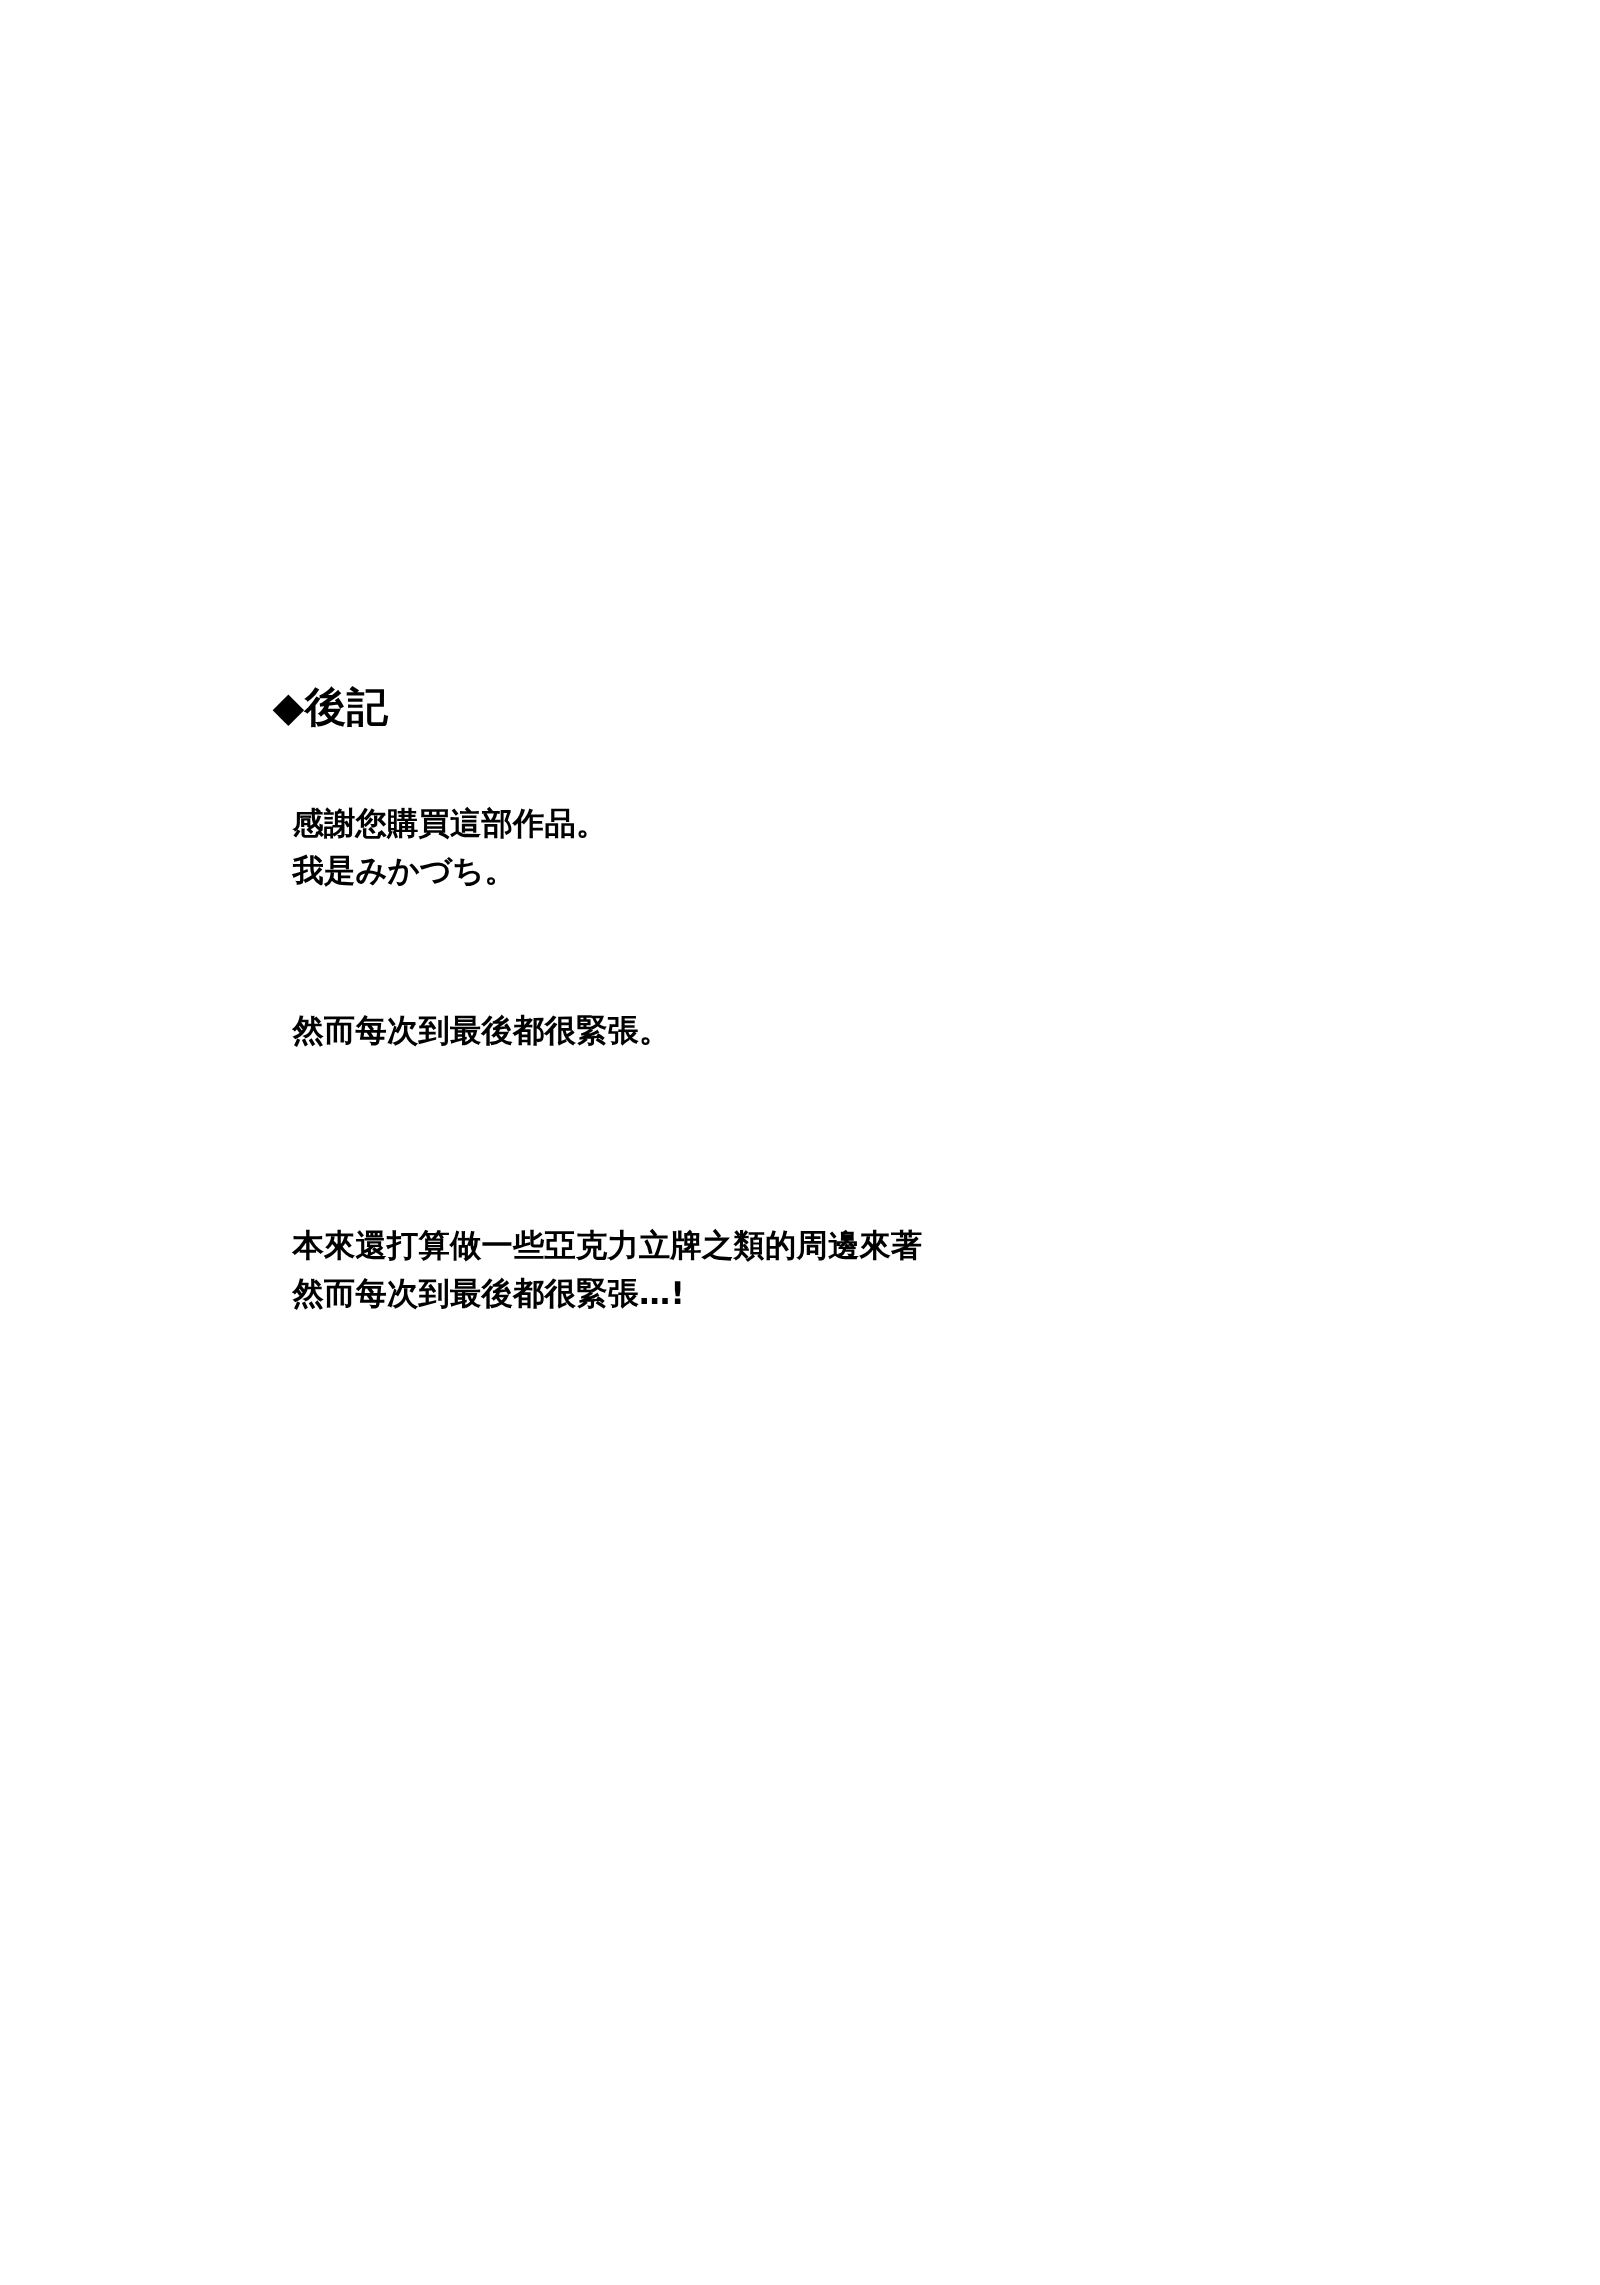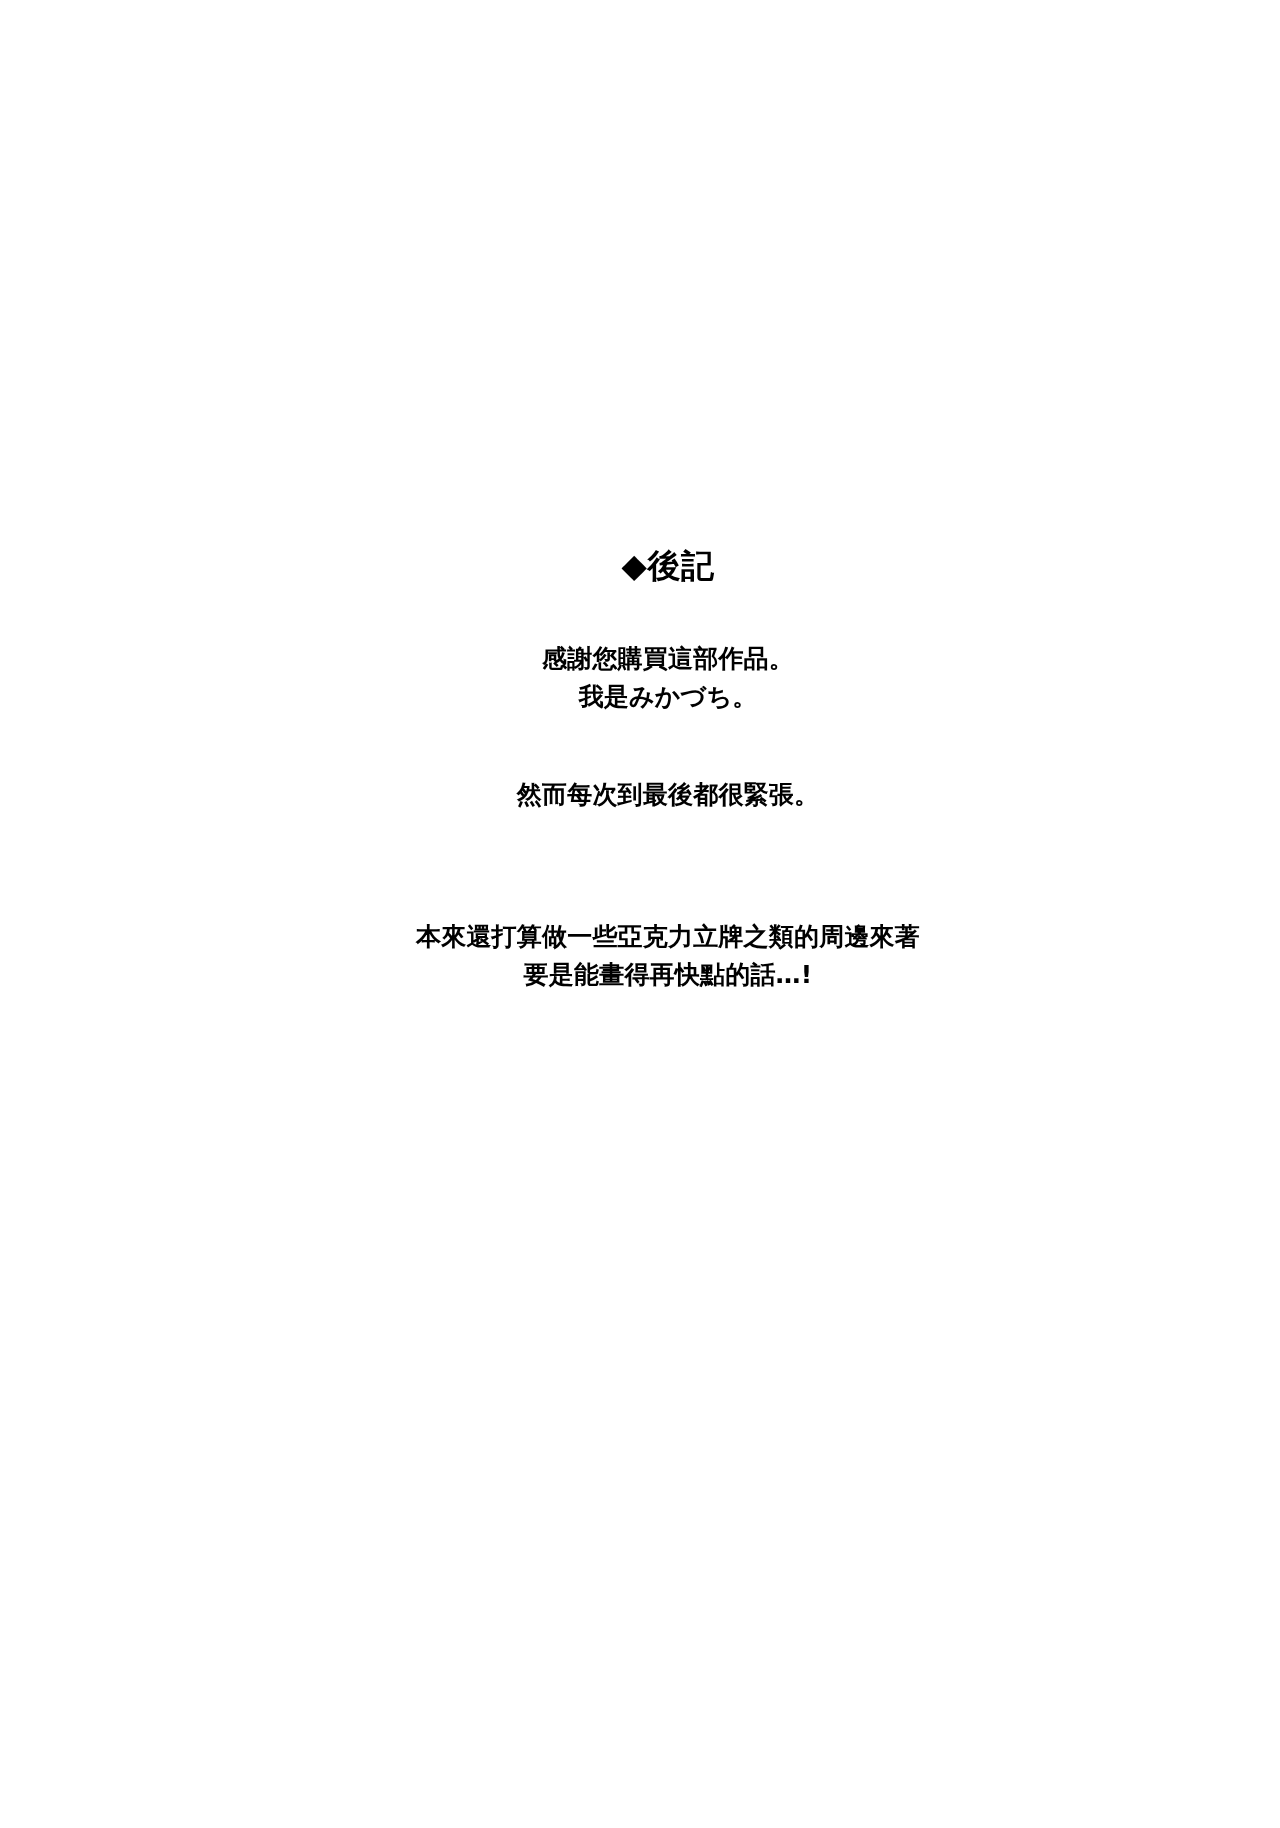--- a/index.html
+++ b/index.html
@@ -15,41 +15,40 @@
     color: #000000;
     overflow: hidden;
   }
   .page {
     position: absolute;
     left: 0;
     top: 0;
     width: 1280px;
     height: 1828px;
     background: #ffffff;
-    text-align: center;
   }
   .afterword {
     position: absolute;
     left: 218px;
     top: 545px;
     width: 900px;
   }
   .heading {
     font-size: 33px;
     font-weight: 700;
     letter-spacing: 0.5px;
     line-height: 1.25;
     margin: 0 0 54px 0;
     white-space: pre;
   }
   .para {
     font-size: 25px;
     font-weight: 700;
     line-height: 1.52;
-    margin: 1px;
+    margin: 16px;
     white-space: pre-line;
     letter-spacing: 0.2px;
   }
   .gap-md { height: 58px; }
   .gap-lg { height: 34px; }
 </style>
 </head>
 <body>
 
 <div class="page">
@@ -61,17 +60,17 @@
     <div class="gap-md"></div>
 
     <p class="para">然而每次到最後都很緊張。</p>
     <div class="gap-lg"></div>
 
     <div class="gap-lg"></div>
 
     <div class="gap-lg"></div>
 
     <p class="para">本來還打算做一些亞克力立牌之類的周邊來著
-要是能畫得再快點的話…!</p>
+然而每次到最後都很緊張…!</p>
     <div class="gap-lg"></div>
 
   </section>
 </div>
 
 </body></html>

